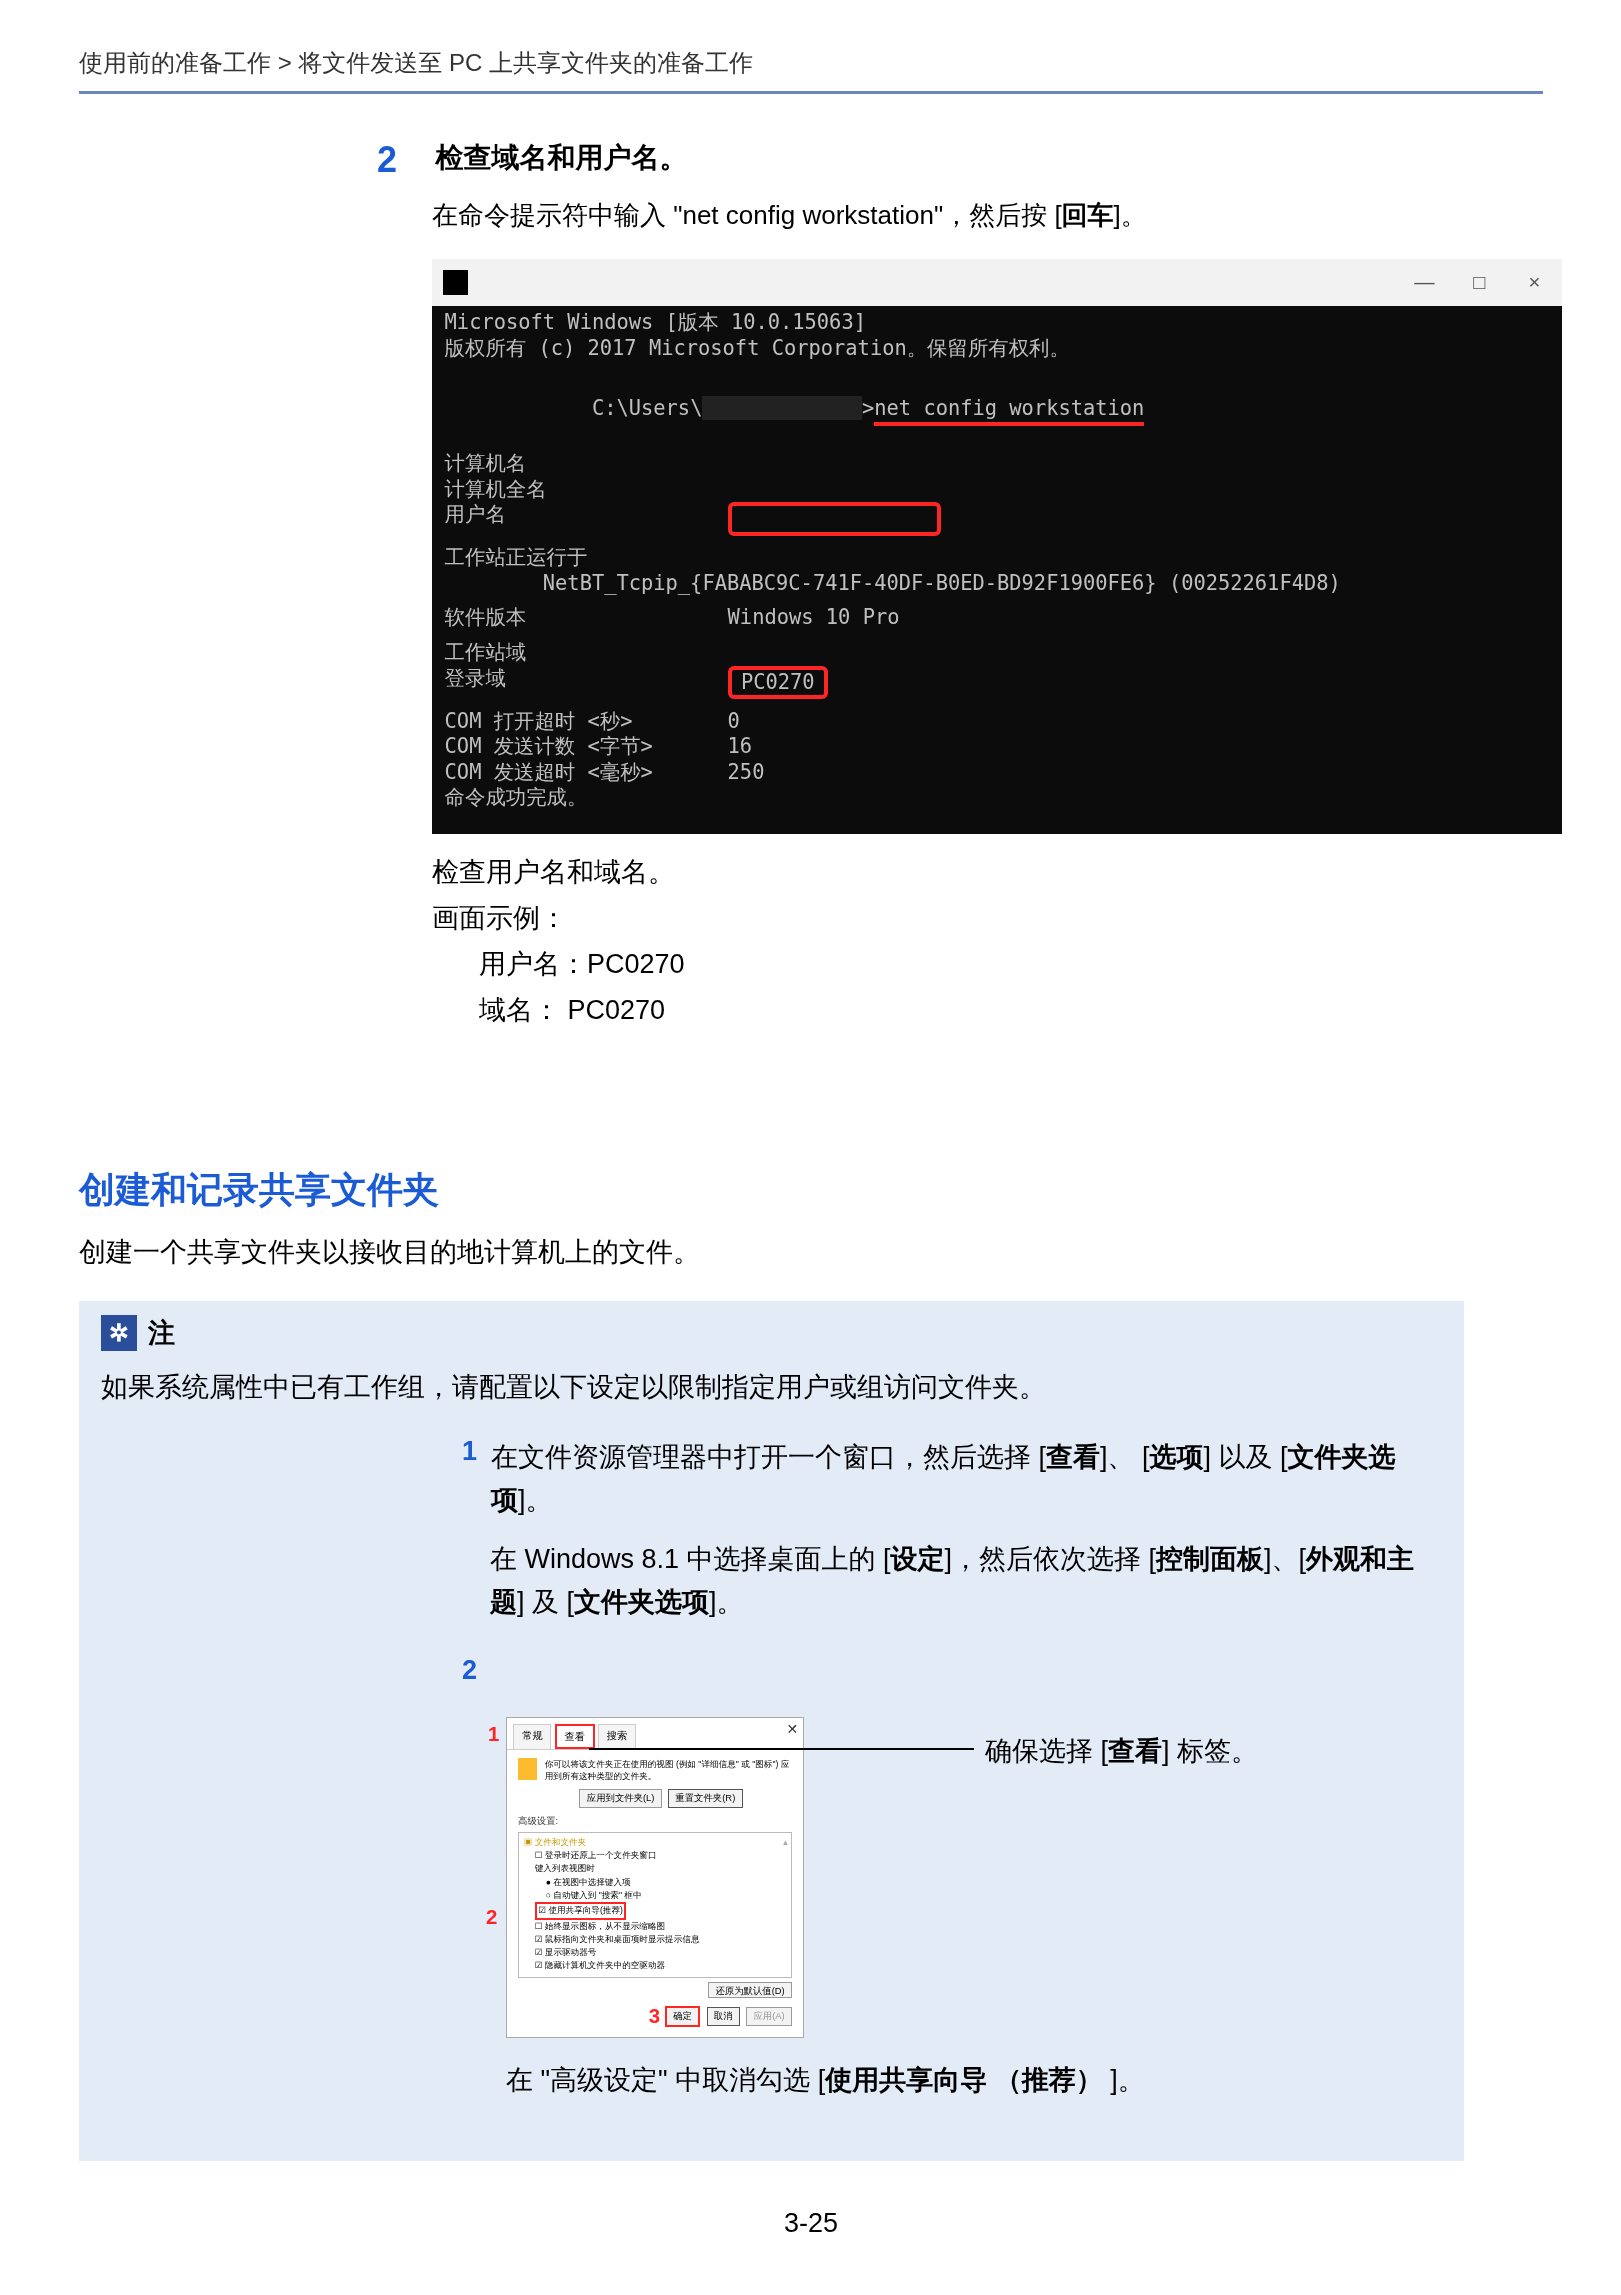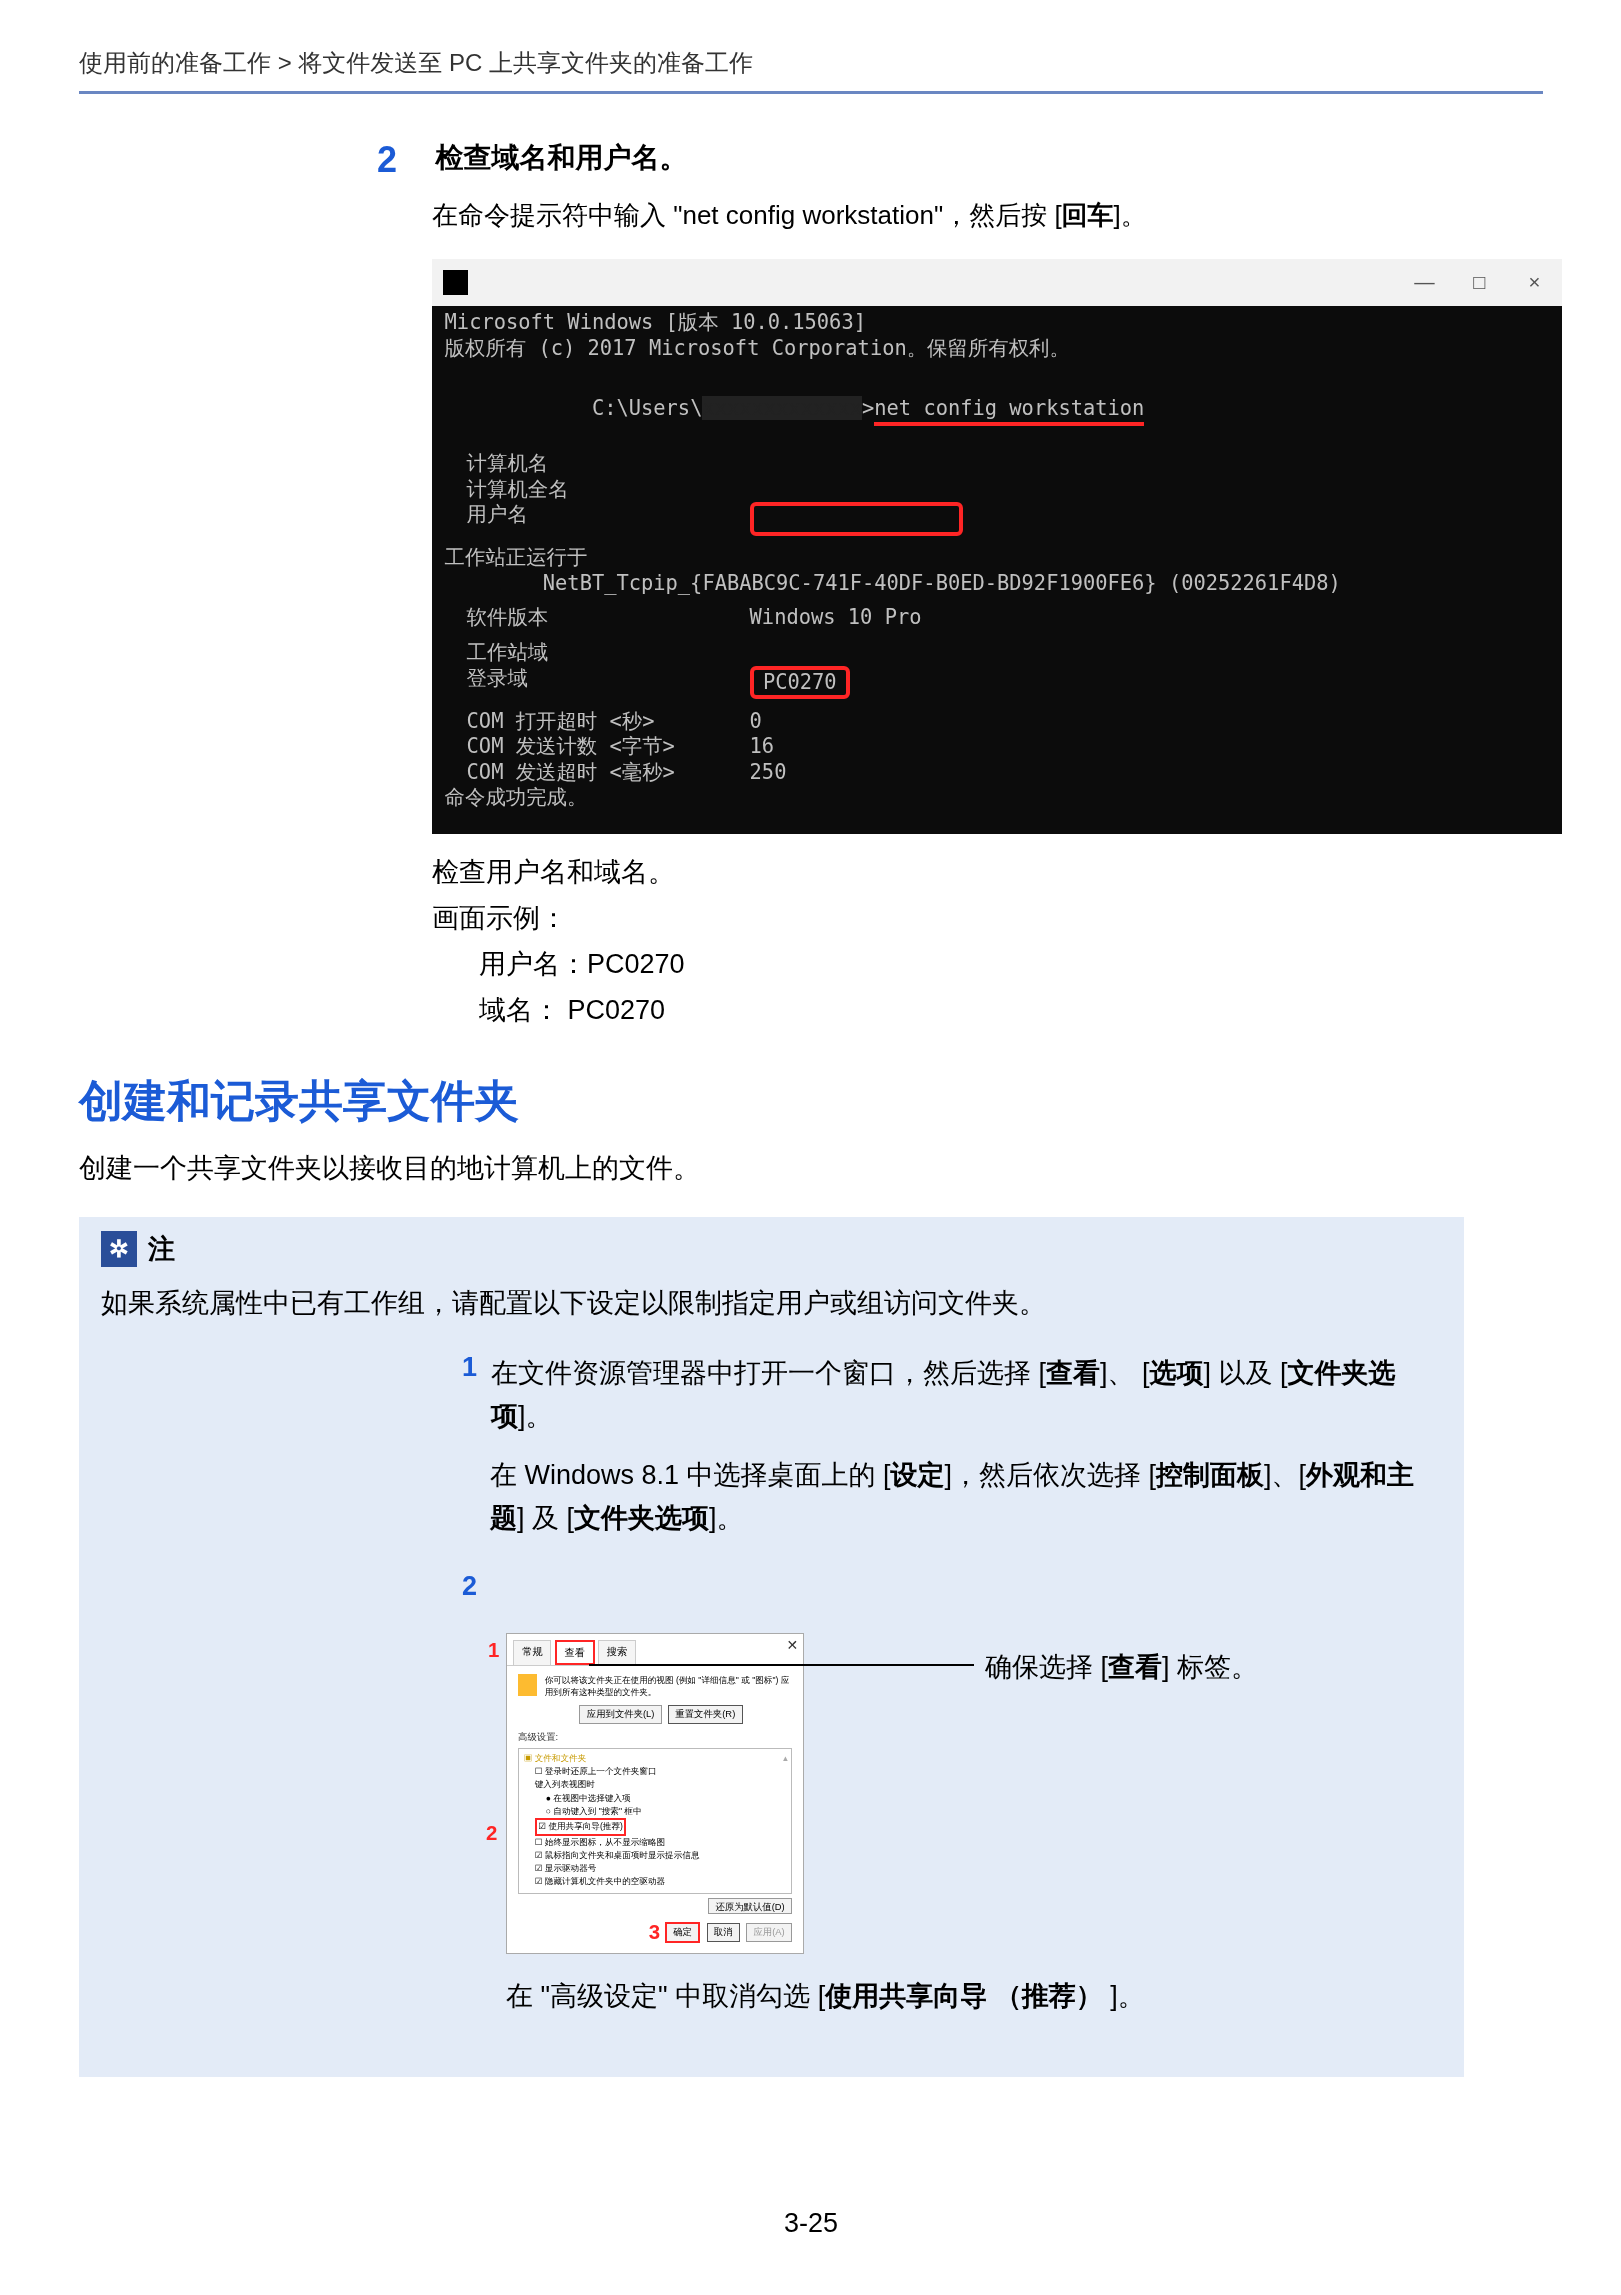--- a/index.html
+++ b/index.html
@@ -17,25 +17,25 @@
   .cmd-icon { position: absolute; left: 11px; top: 11px; width: 25px; height: 25px; background: #000; }
   .win-btn { position: absolute; top: 0; height: 47px; width: 55px; display: flex; align-items: center; justify-content: center; font-size: 20.4px; color: #555; }
   .win-min { right: 110px; }
   .win-max { right: 55px; }
   .win-close { right: 0; }
   .cmd-body { padding: 4.7px 12.6px 23.6px 12.6px; font-family: "NSimSun","Consolas",monospace; font-size: 20.4px; line-height: 1.25; color: #c0c0c0; }
   .cmd-row { white-space: pre; }
   .cmd-red { border: 4.7px solid #ff2525; border-radius: 6px; display: inline-block; padding: 0 4.7px; }
   .cmd-underline-red { border-bottom: 4.7px solid #ff2525; display: inline-block; }
   .cmd-block-row { display: flex; }
-  .cmd-lbl { width: 283px; margin-left: 22px; }
+  .cmd-lbl { width: 283px; }
   .cmd-val { }
   .cmd-spacer { height: 9.4px; }
   .after-cmd { margin-left: 55px; margin-top: 15.7px; font-size: 27px; line-height: 1.7; }
-  .h2 { color: #1b5bd6; font-size: 44px; font-weight: 600; }
+  .h2 { color: #1b5bd6; font-size: 36px; font-weight: 600; margin-top: 94px; }
   .h2-sub { font-size: 27px; margin-top: 19px; }
   .note-block { background: #e3ebf7; margin-top: 31px; padding: 14px 22px 63px 22px; }
   .note-title { display: flex; align-items: center; gap: 11px; font-size: 27px; font-weight: 600; }
   .note-icon { width: 36px; height: 36px; background: #2a4e99; display: flex; align-items: center; justify-content: center; color: #fff; font-size: 23.6px; }
   .note-text { font-size: 27px; margin-top: 17.3px; }
   .note-steps { margin-top: 31px; margin-left: 361px; }
   .note-step-row { display: flex; align-items: flex-start; gap: 14px; margin-bottom: 15.7px; }
   .note-step-num { color: #1b5bd6; font-size: 27px; font-weight: 700; flex-shrink: 0; }
   .note-step-text { font-size: 27px; line-height: 1.6; }
   .note-step-text .bold { font-weight: 700; }

